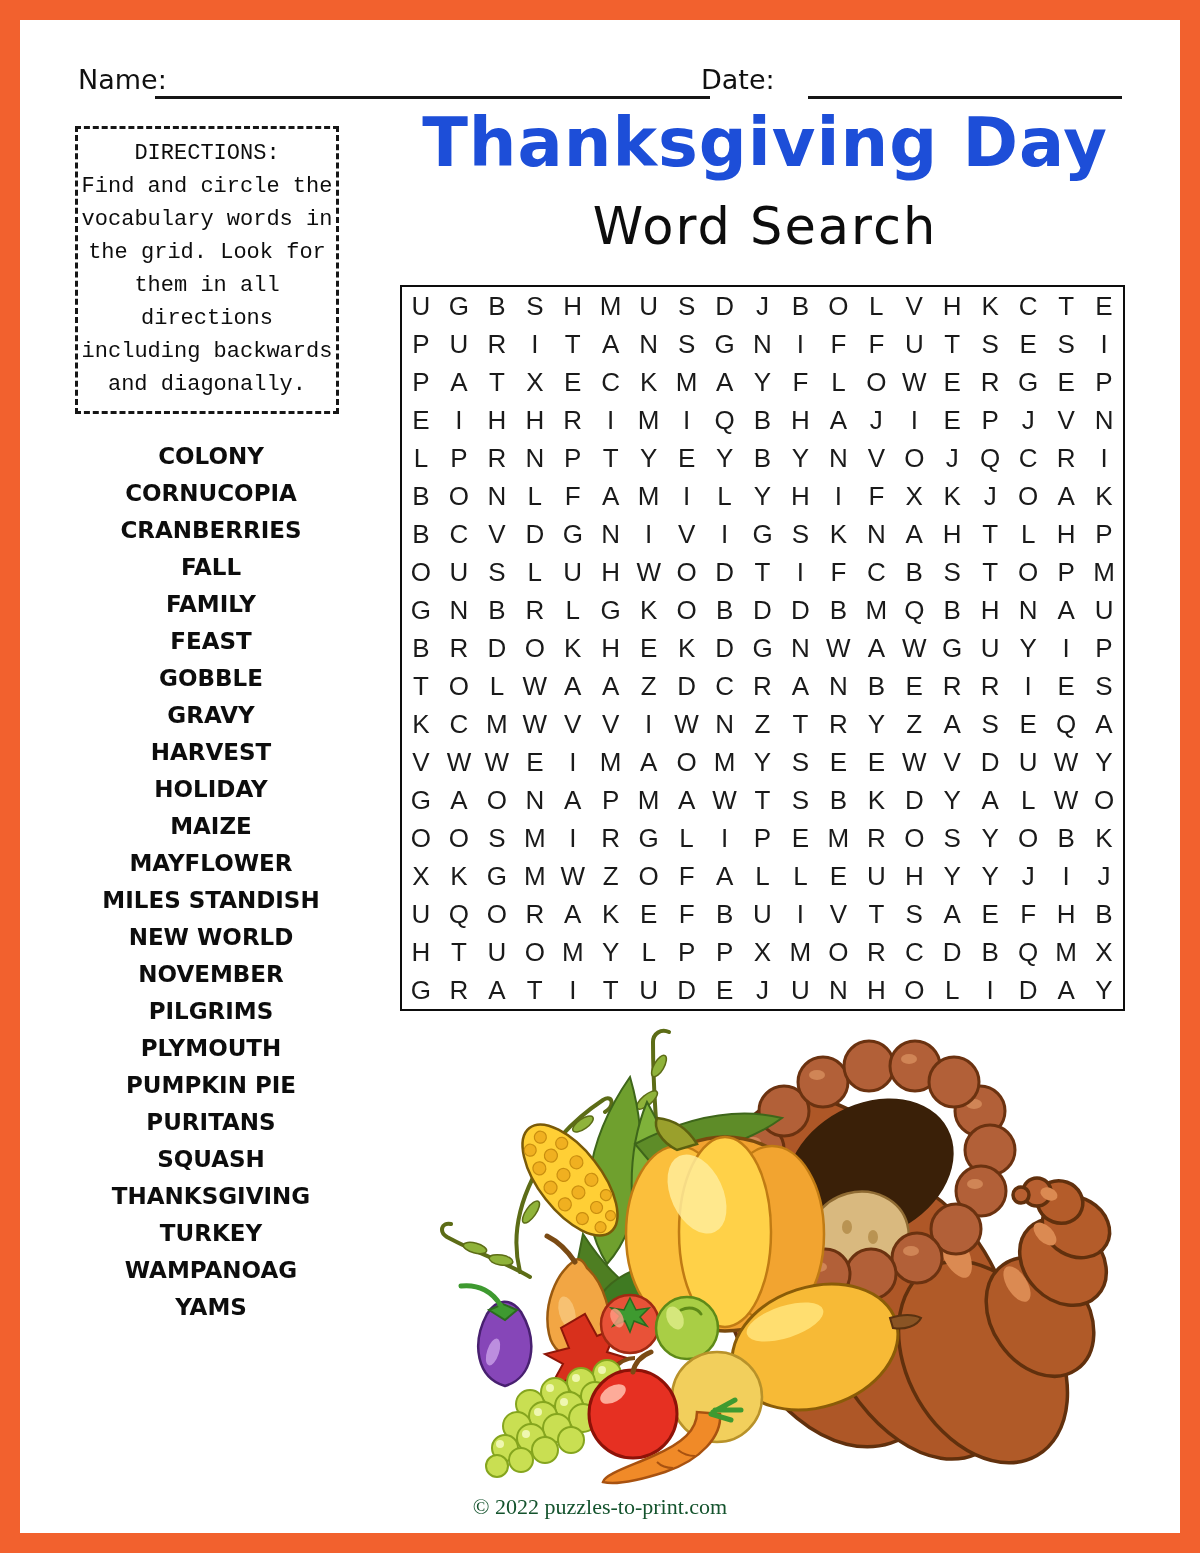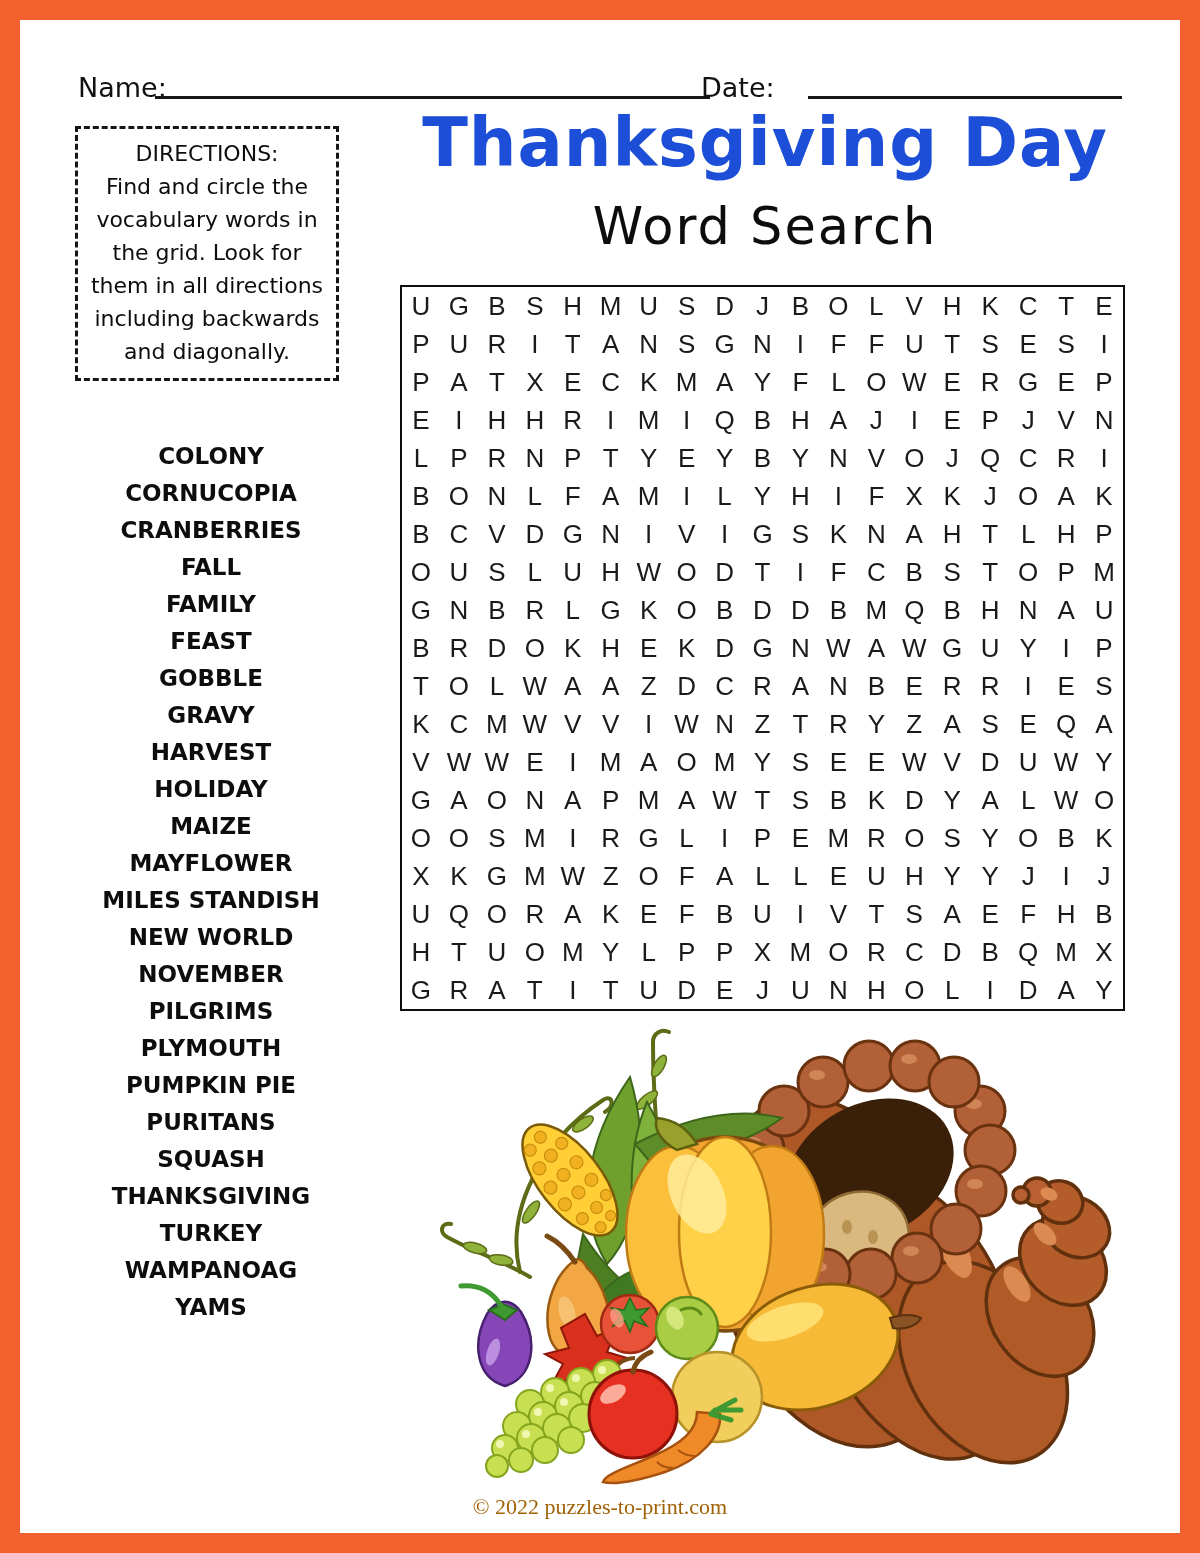--- a/index.html
+++ b/index.html
@@ -1,55 +1,55 @@
 <!DOCTYPE html>
 <html><head>
 <meta charset="utf-8">
 <style>
   html,body{margin:0;padding:0;background:#e8e8e8;}
   .page{position:relative;width:1200px;height:1553px;background:#ffffff;margin:0 auto;
         overflow:hidden;font-family:"DejaVu Sans",sans-serif;color:#111;}
   .frame{position:absolute;inset:0;border:20px solid #f2612e;pointer-events:none;z-index:60;}
 
   
-  .hdr-label{position:absolute;font-size:27px;color:#111;white-space:nowrap;margin-top:8px;}
+  .hdr-label{position:absolute;font-size:27px;color:#111;white-space:nowrap;}
   .name-label{left:78px;top:64px;}
   .date-label{left:701px;top:64px;}
   .write-line{position:absolute;height:0;border-top:3px solid #161616;}
   .name-line{left:155px;top:96px;width:555px;}
   .date-line{left:808px;top:96px;width:314px;}
 
   
   .title{position:absolute;left:390px;top:104px;width:750px;text-align:center;
          font-size:67px;line-height:78px;font-weight:bold;color:#1d4ed8;letter-spacing:1px;}
   .subtitle{position:absolute;left:390px;top:204px;width:750px;text-align:center;
          font-size:51px;line-height:46px;color:#0d0d0d;letter-spacing:2px;}
 
   
   .directions{position:absolute;left:75px;top:126px;width:252px;border:3px dashed #161616;
-         padding:8px 3px 10px;text-align:center;font-size:22px;line-height:33px;color:#0d0d0d;}
+         padding:8px 3px 10px;text-align:center;font-size:22px;line-height:33px;color:#0d0d0d;font-family:Liberation Mono, monospace;}
 
   
   .word-grid{position:absolute;left:400px;top:285px;width:725px;height:726px;
          border:2px solid #0d0d0d;box-sizing:border-box;display:grid;
          grid-template-columns:repeat(19,1fr);grid-template-rows:repeat(19,1fr);}
   .cell{display:flex;align-items:center;justify-content:center;
          font-family:"Liberation Sans",sans-serif;font-size:26px;color:#1a1a1a;}
 
   
   .word-list{position:absolute;left:66px;top:438px;width:290px;margin:0;padding:0;
          list-style:none;text-align:center;font-size:23px;color:#0d0d0d;font-weight:bold;}
   .word-list li{line-height:37px;white-space:nowrap;}
 
   
   .illustration{position:absolute;left:435px;top:1022px;width:700px;height:485px;}
 
   
   .footer{position:absolute;left:0;top:1494px;width:1200px;text-align:center;
-         font-family:"Liberation Serif",serif;font-size:22px;color:#a16207;}
+         font-family:"Liberation Serif",serif;font-size:22px;color:#14532d;}
 </style>
 </head>
 <body>
 
 <div class="page">
   <div class="frame"></div>
 
   <div class="hdr-label name-label">Name:</div>
   <div class="write-line name-line"></div>
   <div class="hdr-label date-label">Date:</div>

